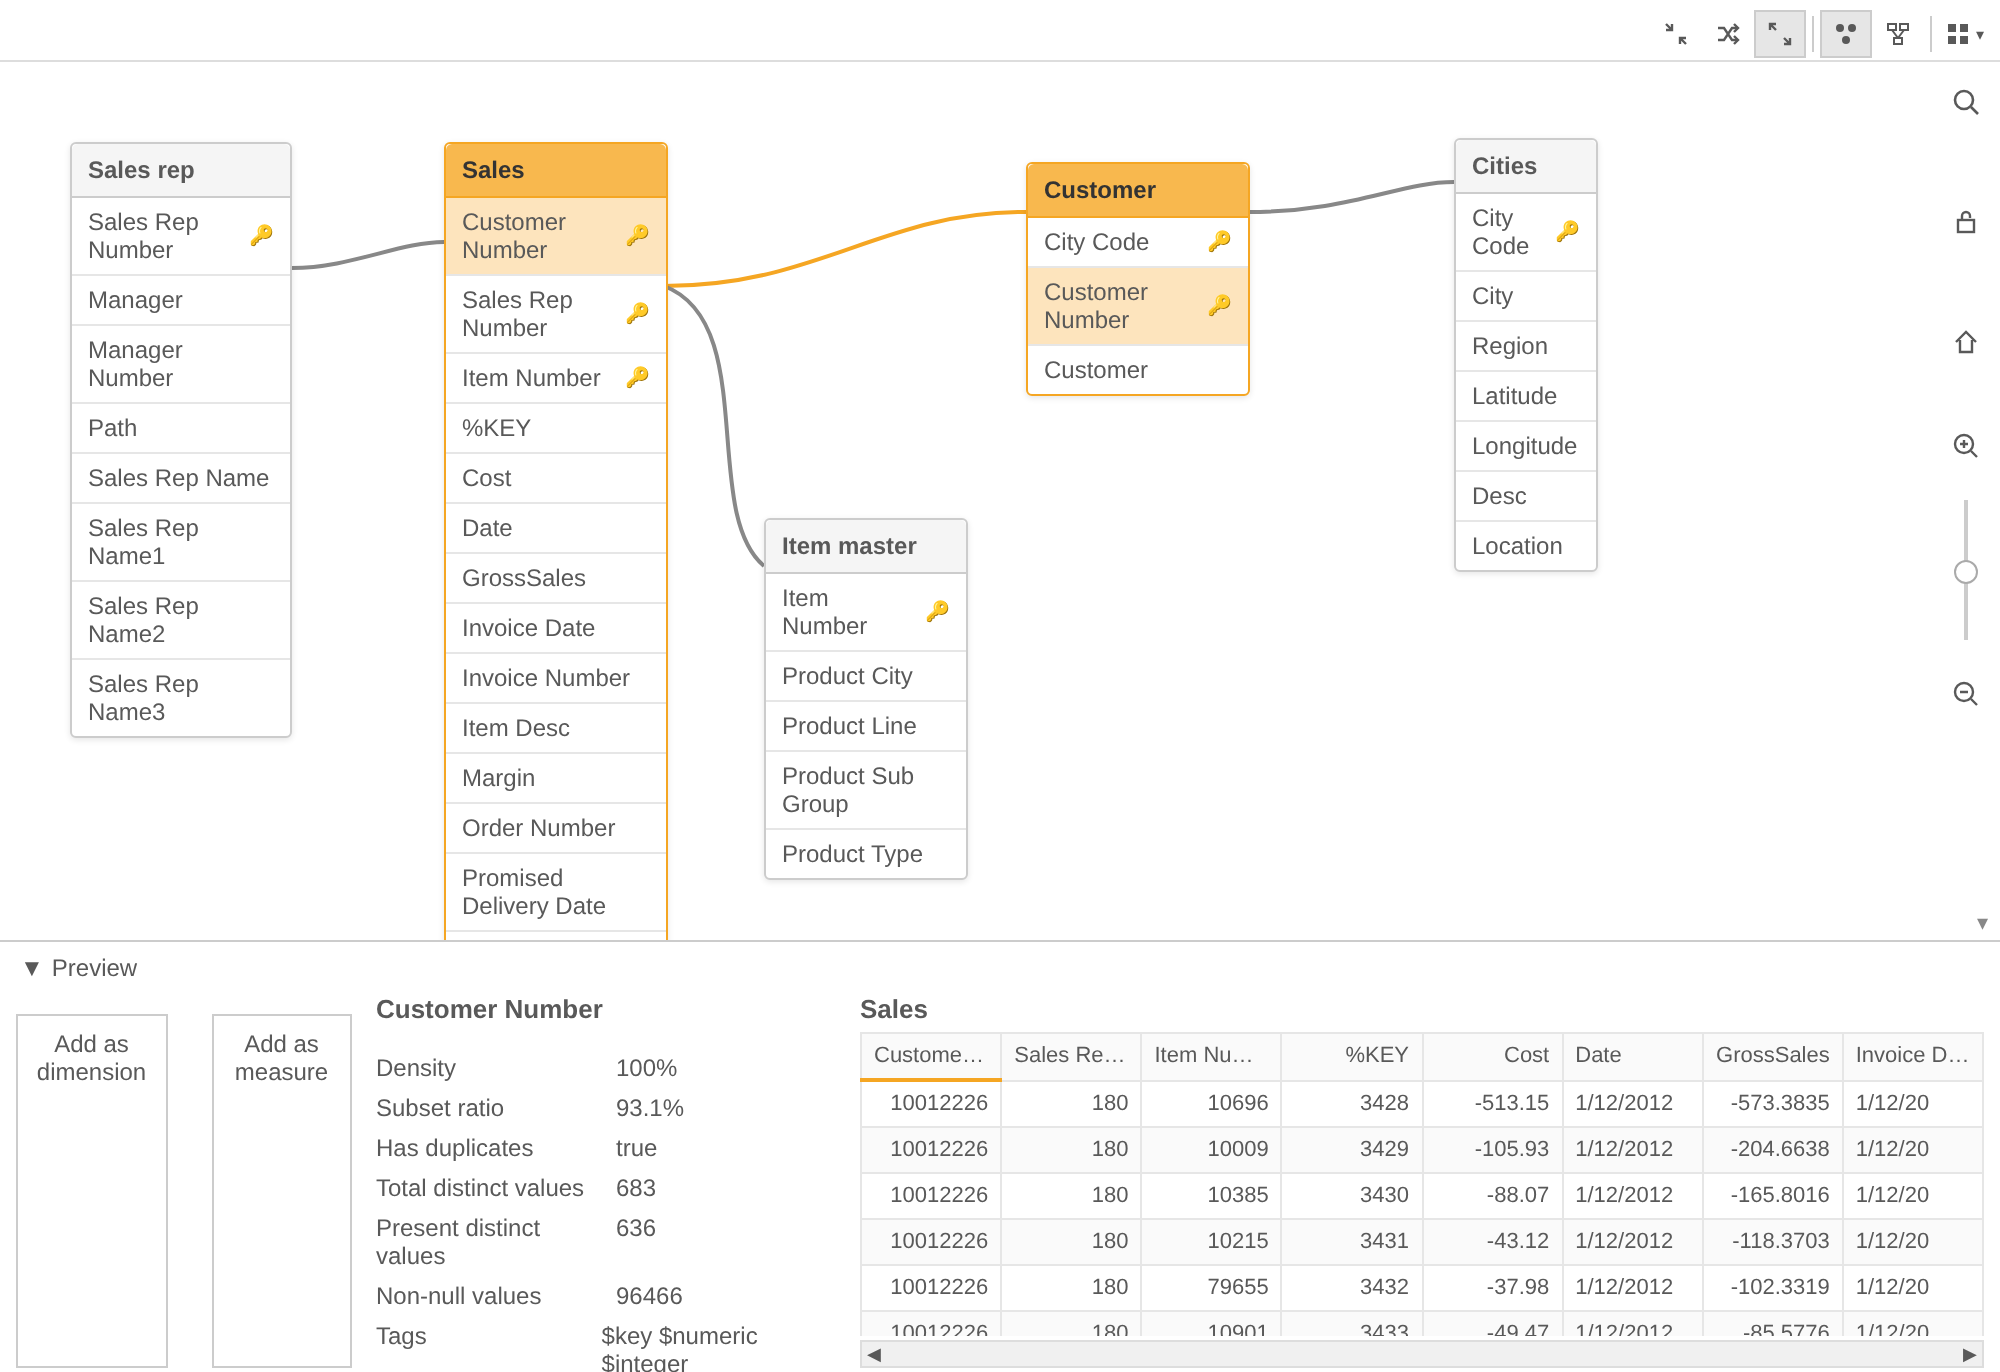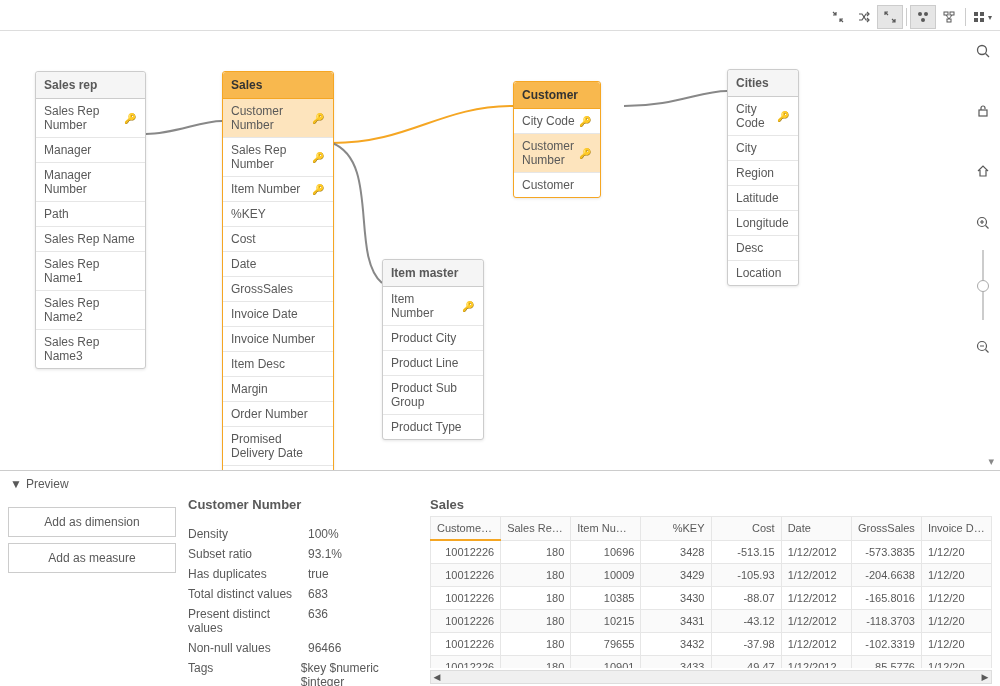--- a/index.html
+++ b/index.html
@@ -27,21 +27,21 @@
 .key-icon { font-size: 10px; color: #888; margin-left: 4px; }
 
 svg.connections { position: absolute; top: 0; left: 0; width: 100%; height: 470px; pointer-events: none; z-index: 0; }
 .table-node { z-index: 1; }
 
 .expand-handle { position: absolute; right: 6px; bottom: 2px; color: #888; cursor: pointer; font-size: 11px; }
 
 .preview { position: absolute; left: 0; right: 0; bottom: 0; height: 216px; background: #fff; border-top: 1px solid #ccc; }
 .preview-header { padding: 6px 10px; display: flex; align-items: center; gap: 4px; cursor: pointer; }
 .preview-body { display: flex; height: calc(100% - 28px); padding: 0 8px; gap: 12px; }
-.preview-left { width: 168px; display: flex; flex-direction: column; gap: 6px; padding-top: 10px; }
+.preview-left { width: 168px; display: flex; gap: 22px; padding-top: 10px; }
 .preview-btn { padding: 7px; border: 1px solid #ccc; background: #fff; text-align: center; cursor: pointer; }
 .preview-meta { width: 230px; padding-top: 0; }
 .meta-title { font-weight: bold; font-size: 13px; color: #595959; margin-bottom: 12px; }
 .meta-row { display: flex; padding: 3px 0; }
 .meta-label { width: 120px; }
 .preview-table-wrap { flex: 1; overflow: hidden; position: relative; display: flex; flex-direction: column; }
 .ptable-title { font-weight: bold; font-size: 13px; margin-bottom: 4px; }
 .ptable { width: 100%; border-collapse: collapse; table-layout: fixed; }
 .ptable th, .ptable td { border: 1px solid #e6e6e6; padding: 5px 6px; font-size: 11px; text-align: left; overflow: hidden; white-space: nowrap; text-overflow: ellipsis; }
 .ptable th { background: #fafafa; font-weight: normal; }
@@ -198,21 +198,21 @@
         <span>Product Line</span>
       </div>
   <div class="table-field">
         <span>Product Sub Group</span>
       </div>
   <div class="table-field">
         <span>Product Type</span>
       </div>
 </div>
 
-<div class="table-node selected" style="left:513px; top:50px; width:88px;">
+<div class="table-node selected" style="left:513px; top:50px; width:112px;">
   <div class="table-header">Customer</div>
   <div class="table-field">
         <span>City Code</span>
         <span class="key-icon">🔑</span>
       </div>
   <div class="table-field highlighted">
         <span>Customer Number</span>
         <span class="key-icon">🔑</span>
       </div>
   <div class="table-field">

